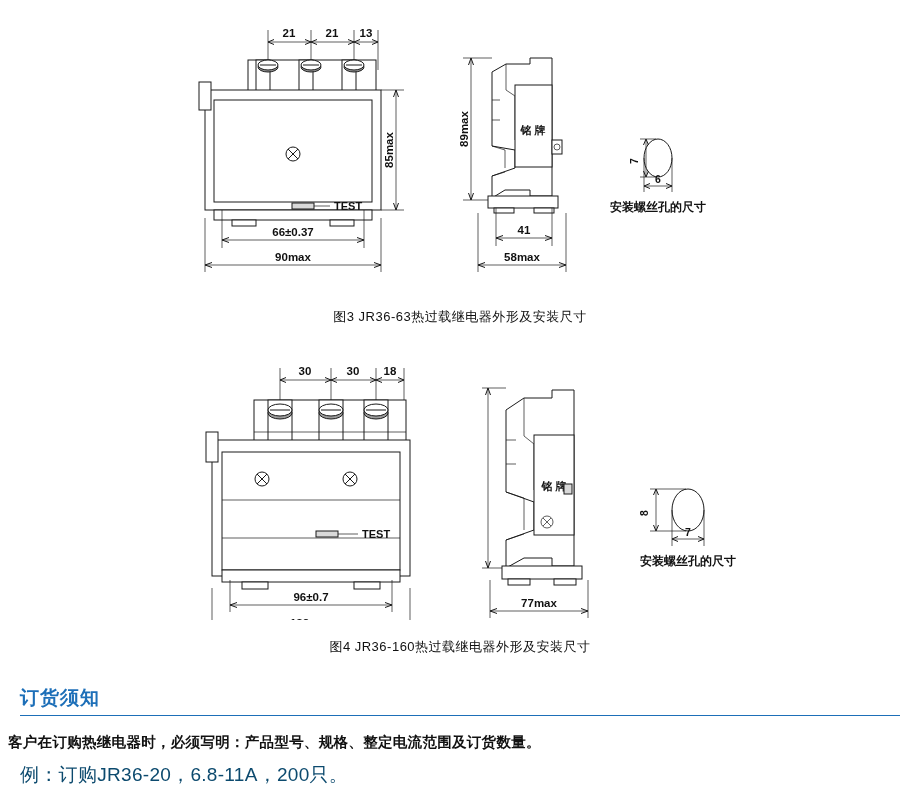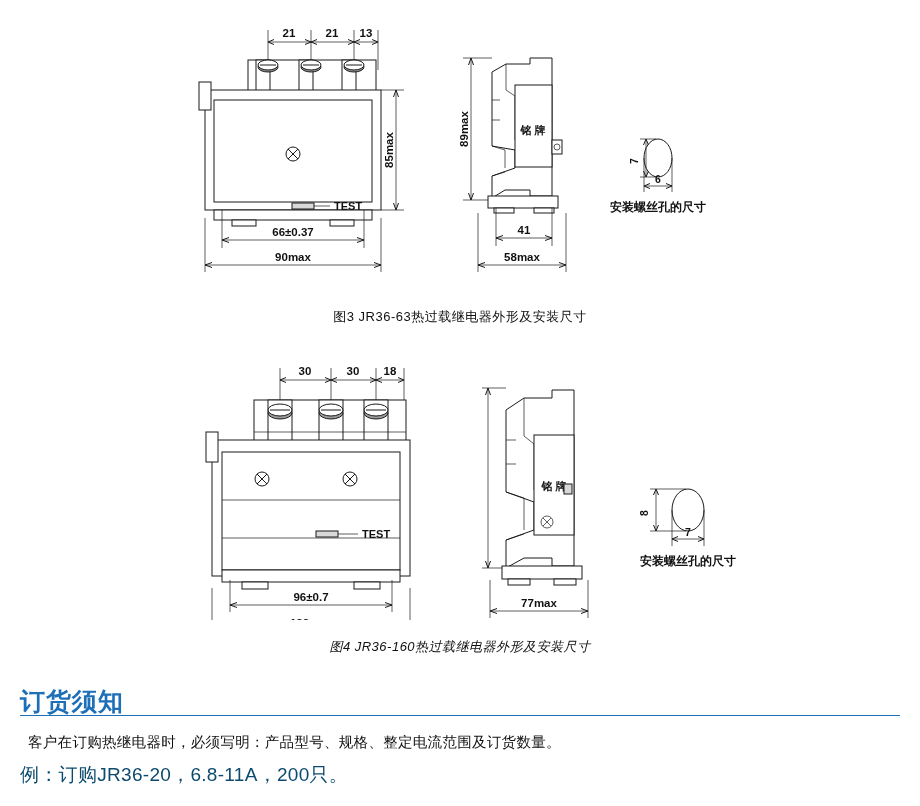--- a/index.html
+++ b/index.html
@@ -29,38 +29,39 @@
     position: absolute;
     width: 100%;
     text-align: center;
     font-size: 13px;
     color: #111;
     letter-spacing: 0.5px;
   }
   .section-title {
     position: absolute;
     left: 20px;
-    font-size: 25px;
+    font-size: 19px;
     font-weight: bold;
     color: #1d6fb8;
     letter-spacing: 1px;
   }
   .divider {
     position: absolute;
     left: 20px;
     width: 880px;
     height: 1px;
     background: #1d6fb8;
   }
   .body-text {
     position: absolute;
-    left: 28px;
+    left: 8px;
     font-size: 14.5px;
     color: #111;
     letter-spacing: 0.3px;
+    font-weight: bold;
   }
   .body-text2 {
     position: absolute;
     left: 20px;
     font-size: 19px;
     color: #0c4a6e;
     letter-spacing: 0.3px;
   }
   text {
     font-family: "Liberation Sans", sans-serif;
@@ -350,20 +351,20 @@
         <path class="ln" d="M656,199 l6,-2.5 M656,199 l6,2.5"></path>
         <path class="ln" d="M688,199 l-6,-2.5 M688,199 l-6,2.5"></path>
         <text class="dimsm" x="672" y="196" text-anchor="middle">7</text>
 
         <text class="cnlabel" x="672" y="225" text-anchor="middle">安装螺丝孔的尺寸</text>
       </g>
 
     </svg>
   </div>
 
-  <div class="caption" style="top:638px; left:0;font-style:italic;">图4  JR36-160热过载继电器外形及安装尺寸</div>
+  <div class="caption" style="top:638px; left:0;">图4  JR36-160热过载继电器外形及安装尺寸</div>
 
   <div class="section-title" style="top:685px;">订货须知</div>
   <div class="divider" style="top:715px;"></div>
   <div class="body-text" style="top:733px;">客户在订购热继电器时，必须写明：产品型号、规格、整定电流范围及订货数量。</div>
   <div class="body-text2" style="top:762px;">例：订购JR36-20，6.8-11A，200只。</div>
 
 </div>
 
 </body></html>

